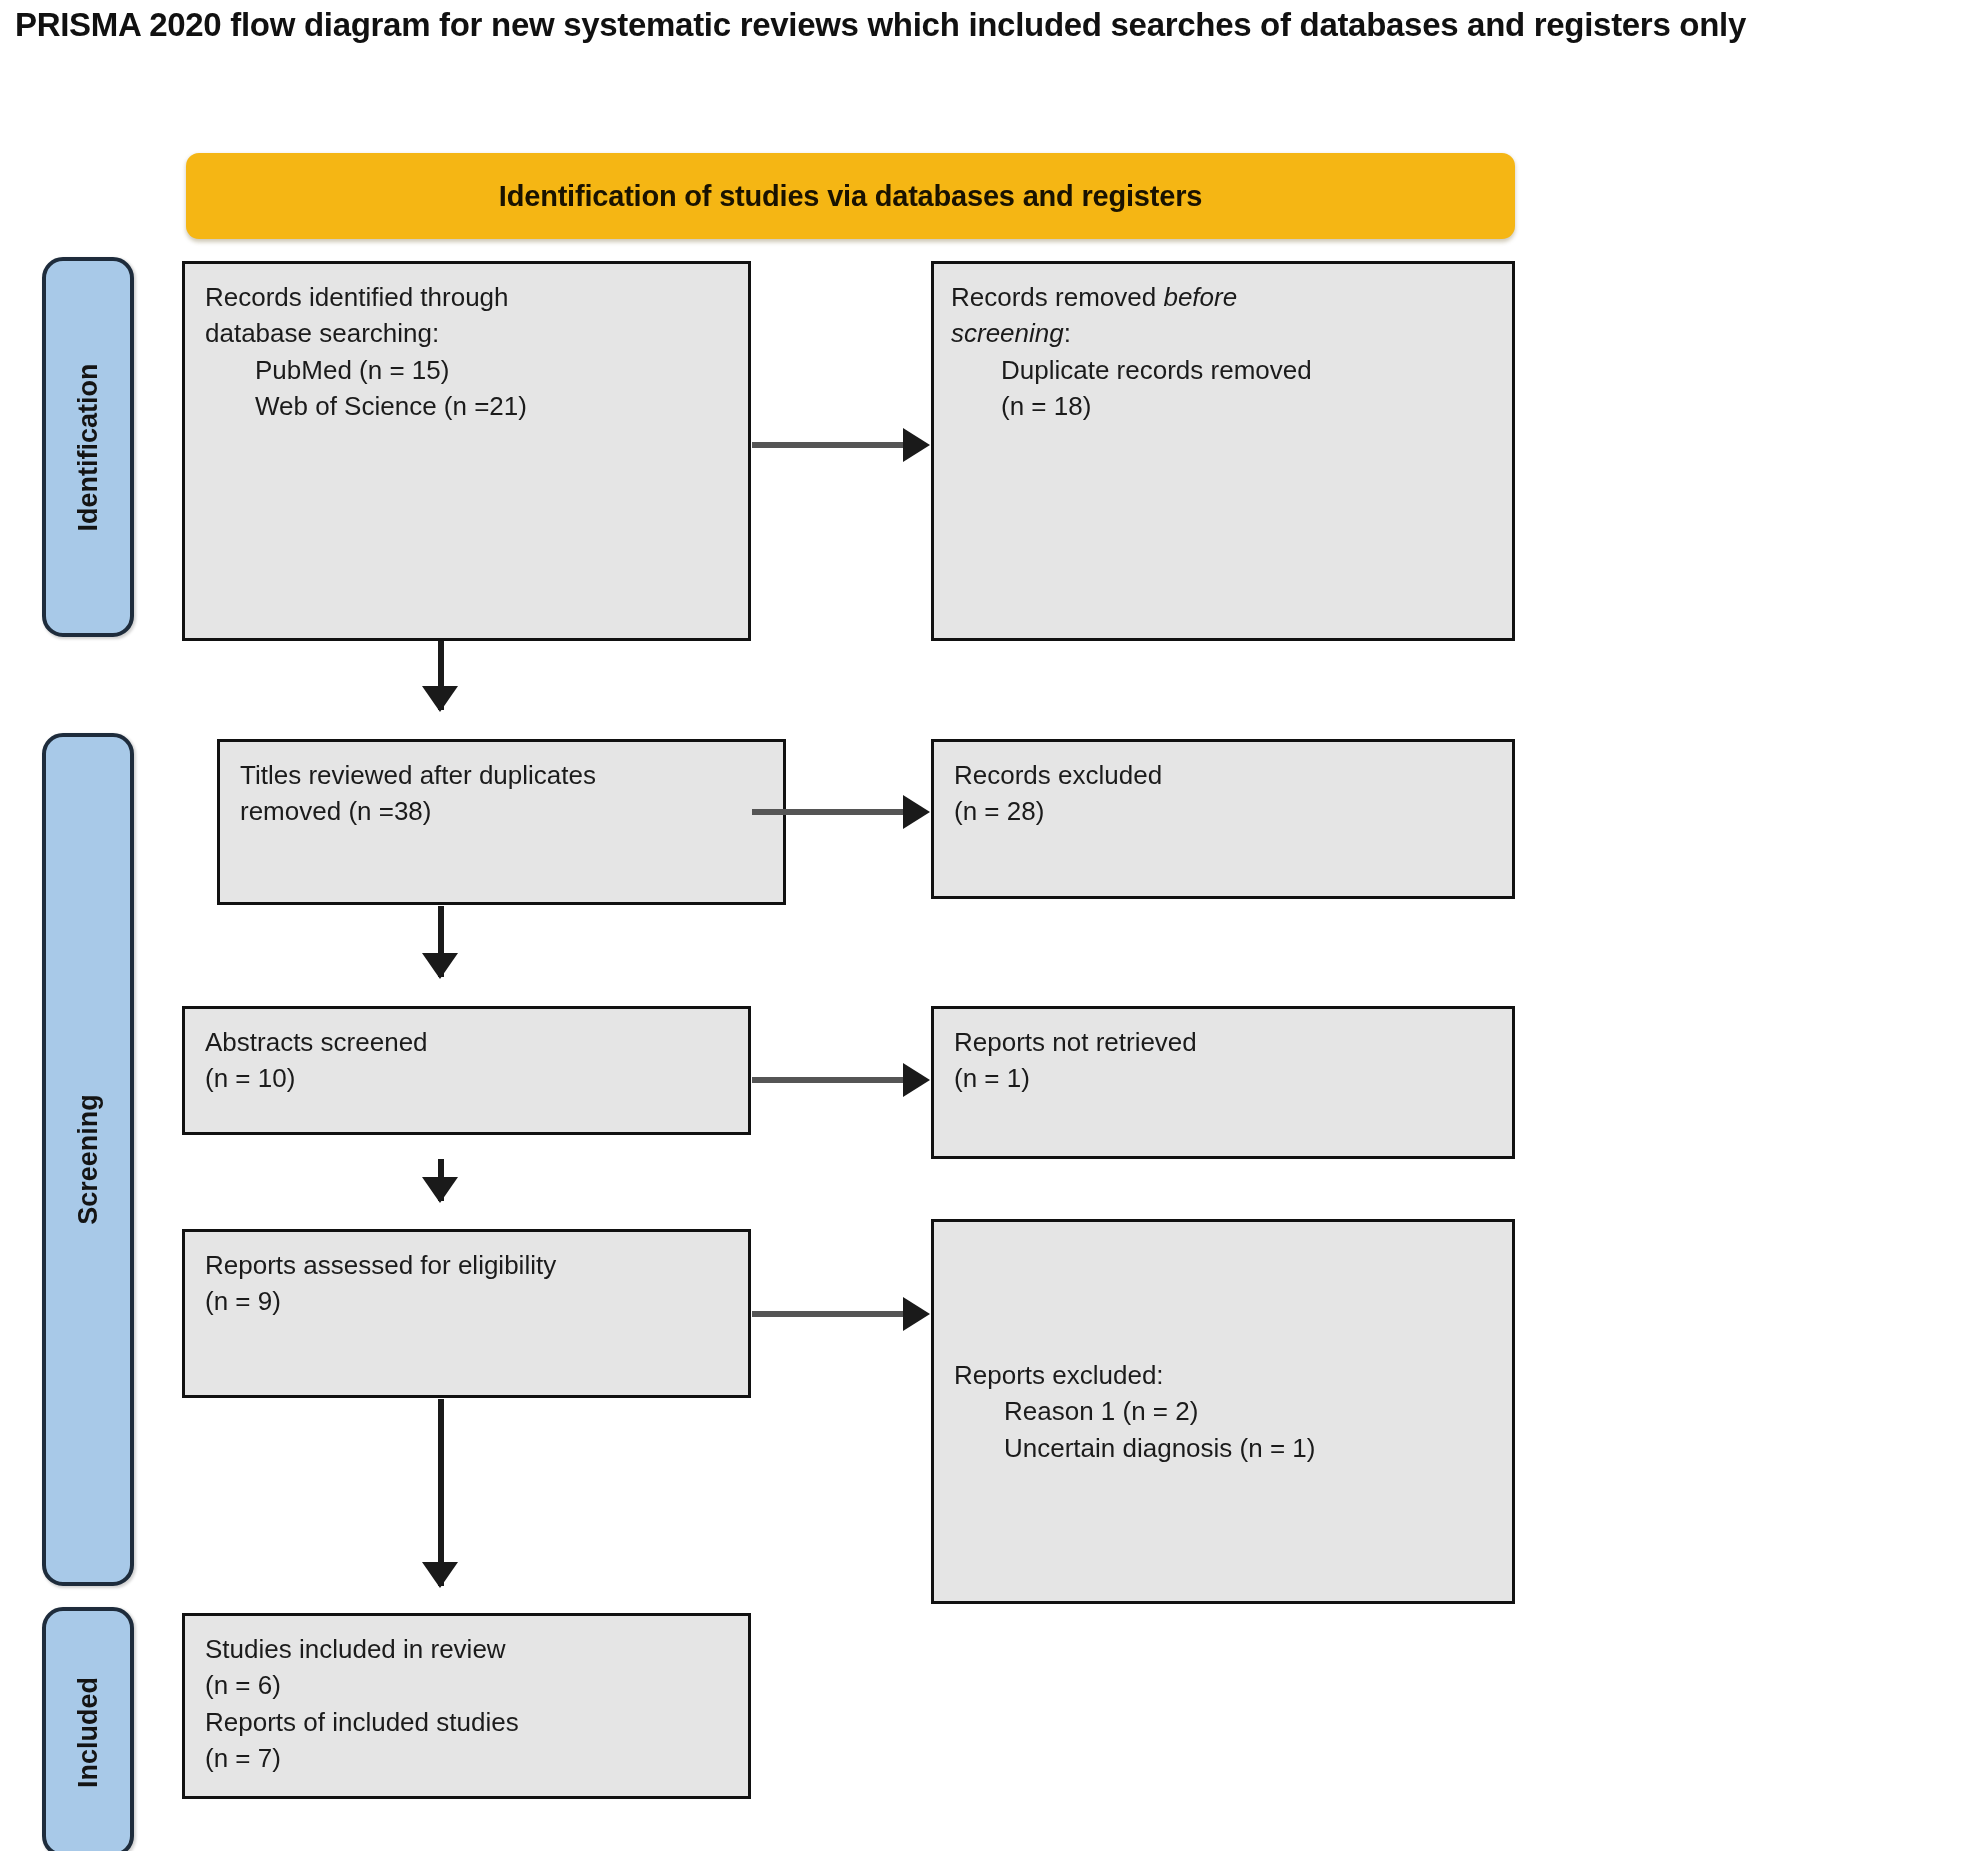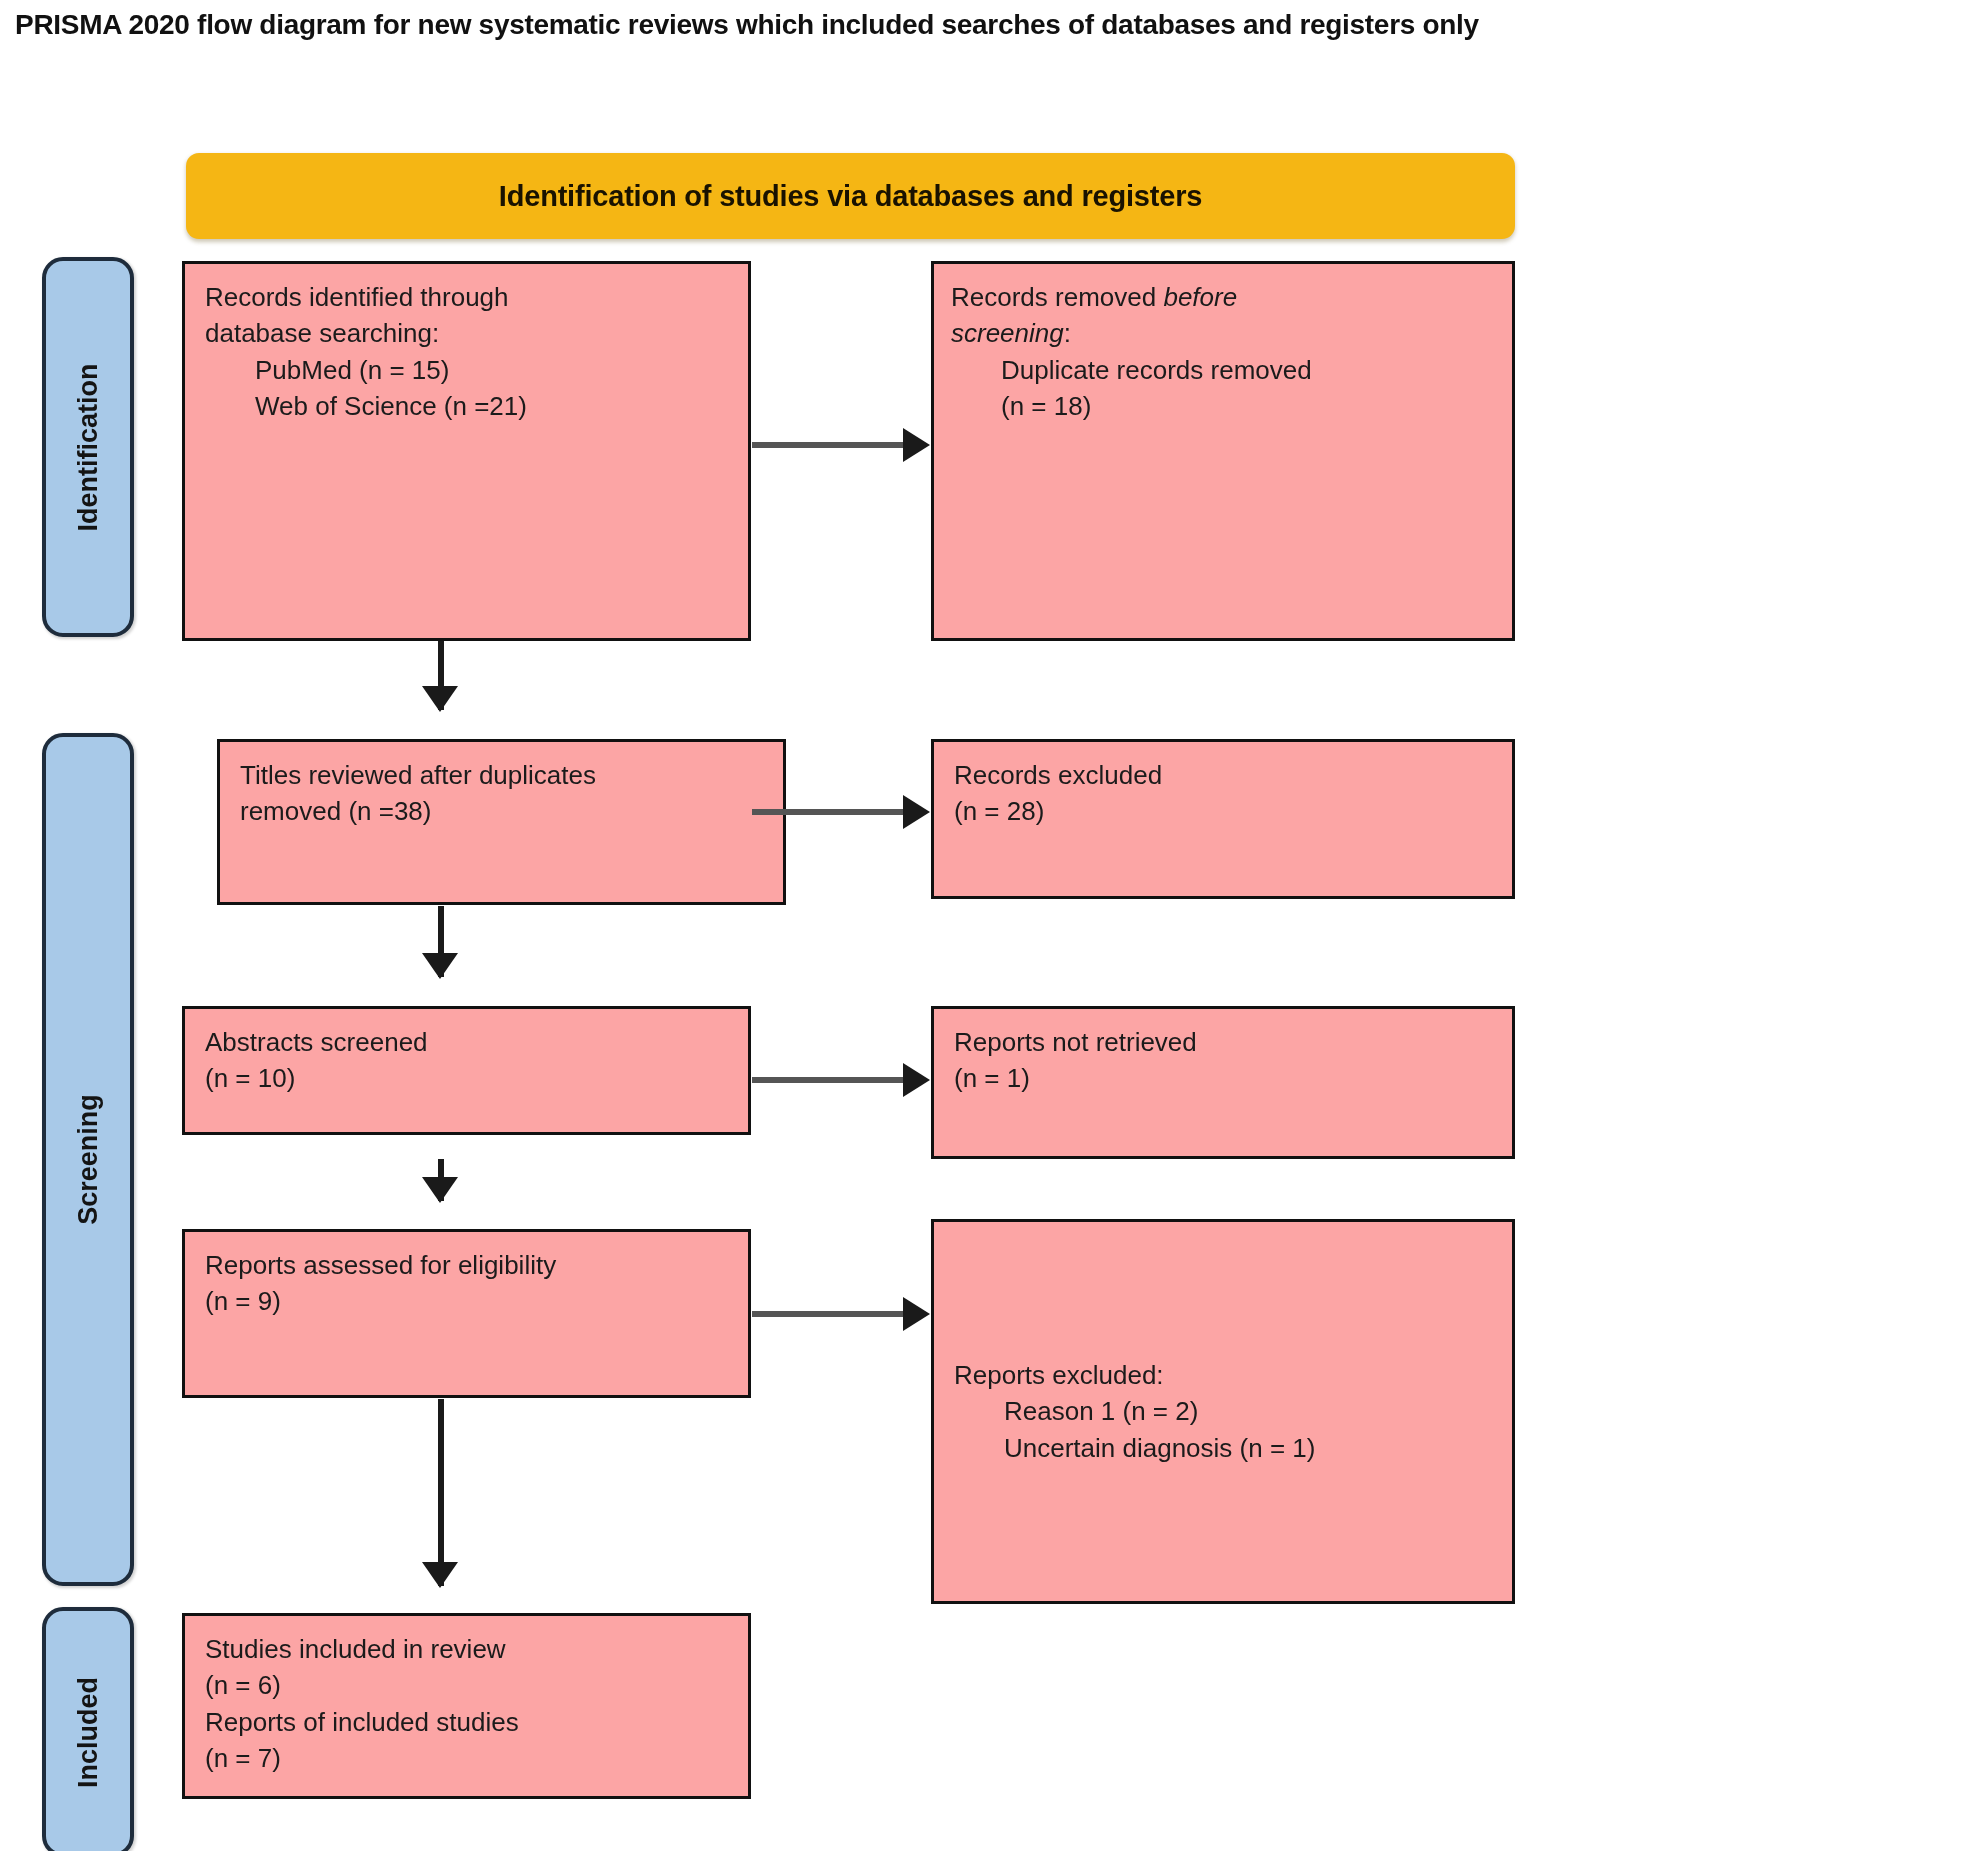--- a/index.html
+++ b/index.html
@@ -22,21 +22,21 @@
 
   
   #diagram-title {
     position: absolute;
     left: 15px;
     top: 4.7px;
     width: 1956px;
     height: 41px;
     display: flex;
     align-items: center;
-    font-size: 28px;
+    font-size: 33px;
     font-weight: bold;
     letter-spacing: -0.3px;
     color: #111111;
     white-space: nowrap;
   }
 
   
   #section-banner {
     position: absolute;
     left: 186px;
@@ -78,21 +78,21 @@
     color: #141414;
     letter-spacing: 0px;
   }
   #stage-identification { left: 42px;  top: 257px;  width: 92px; height: 380px; }
   #stage-screening      { left: 42px;  top: 733px; width: 92px; height: 853px; }
   #stage-included       { left: 42px;  top: 1607px; width: 92px; height: 250px; }
 
   
   .flow-box {
     position: absolute;
-    background: #fca5a5;
+    background: #e5e5e5;
     border: 3.5px solid #111111;
     box-sizing: border-box;
     padding: 15px 20px;
     display: flex;
     flex-direction: column;
     justify-content: flex-start;
   }
   .flow-box .line {
     font-size: 26px;
     line-height: 1.40;

